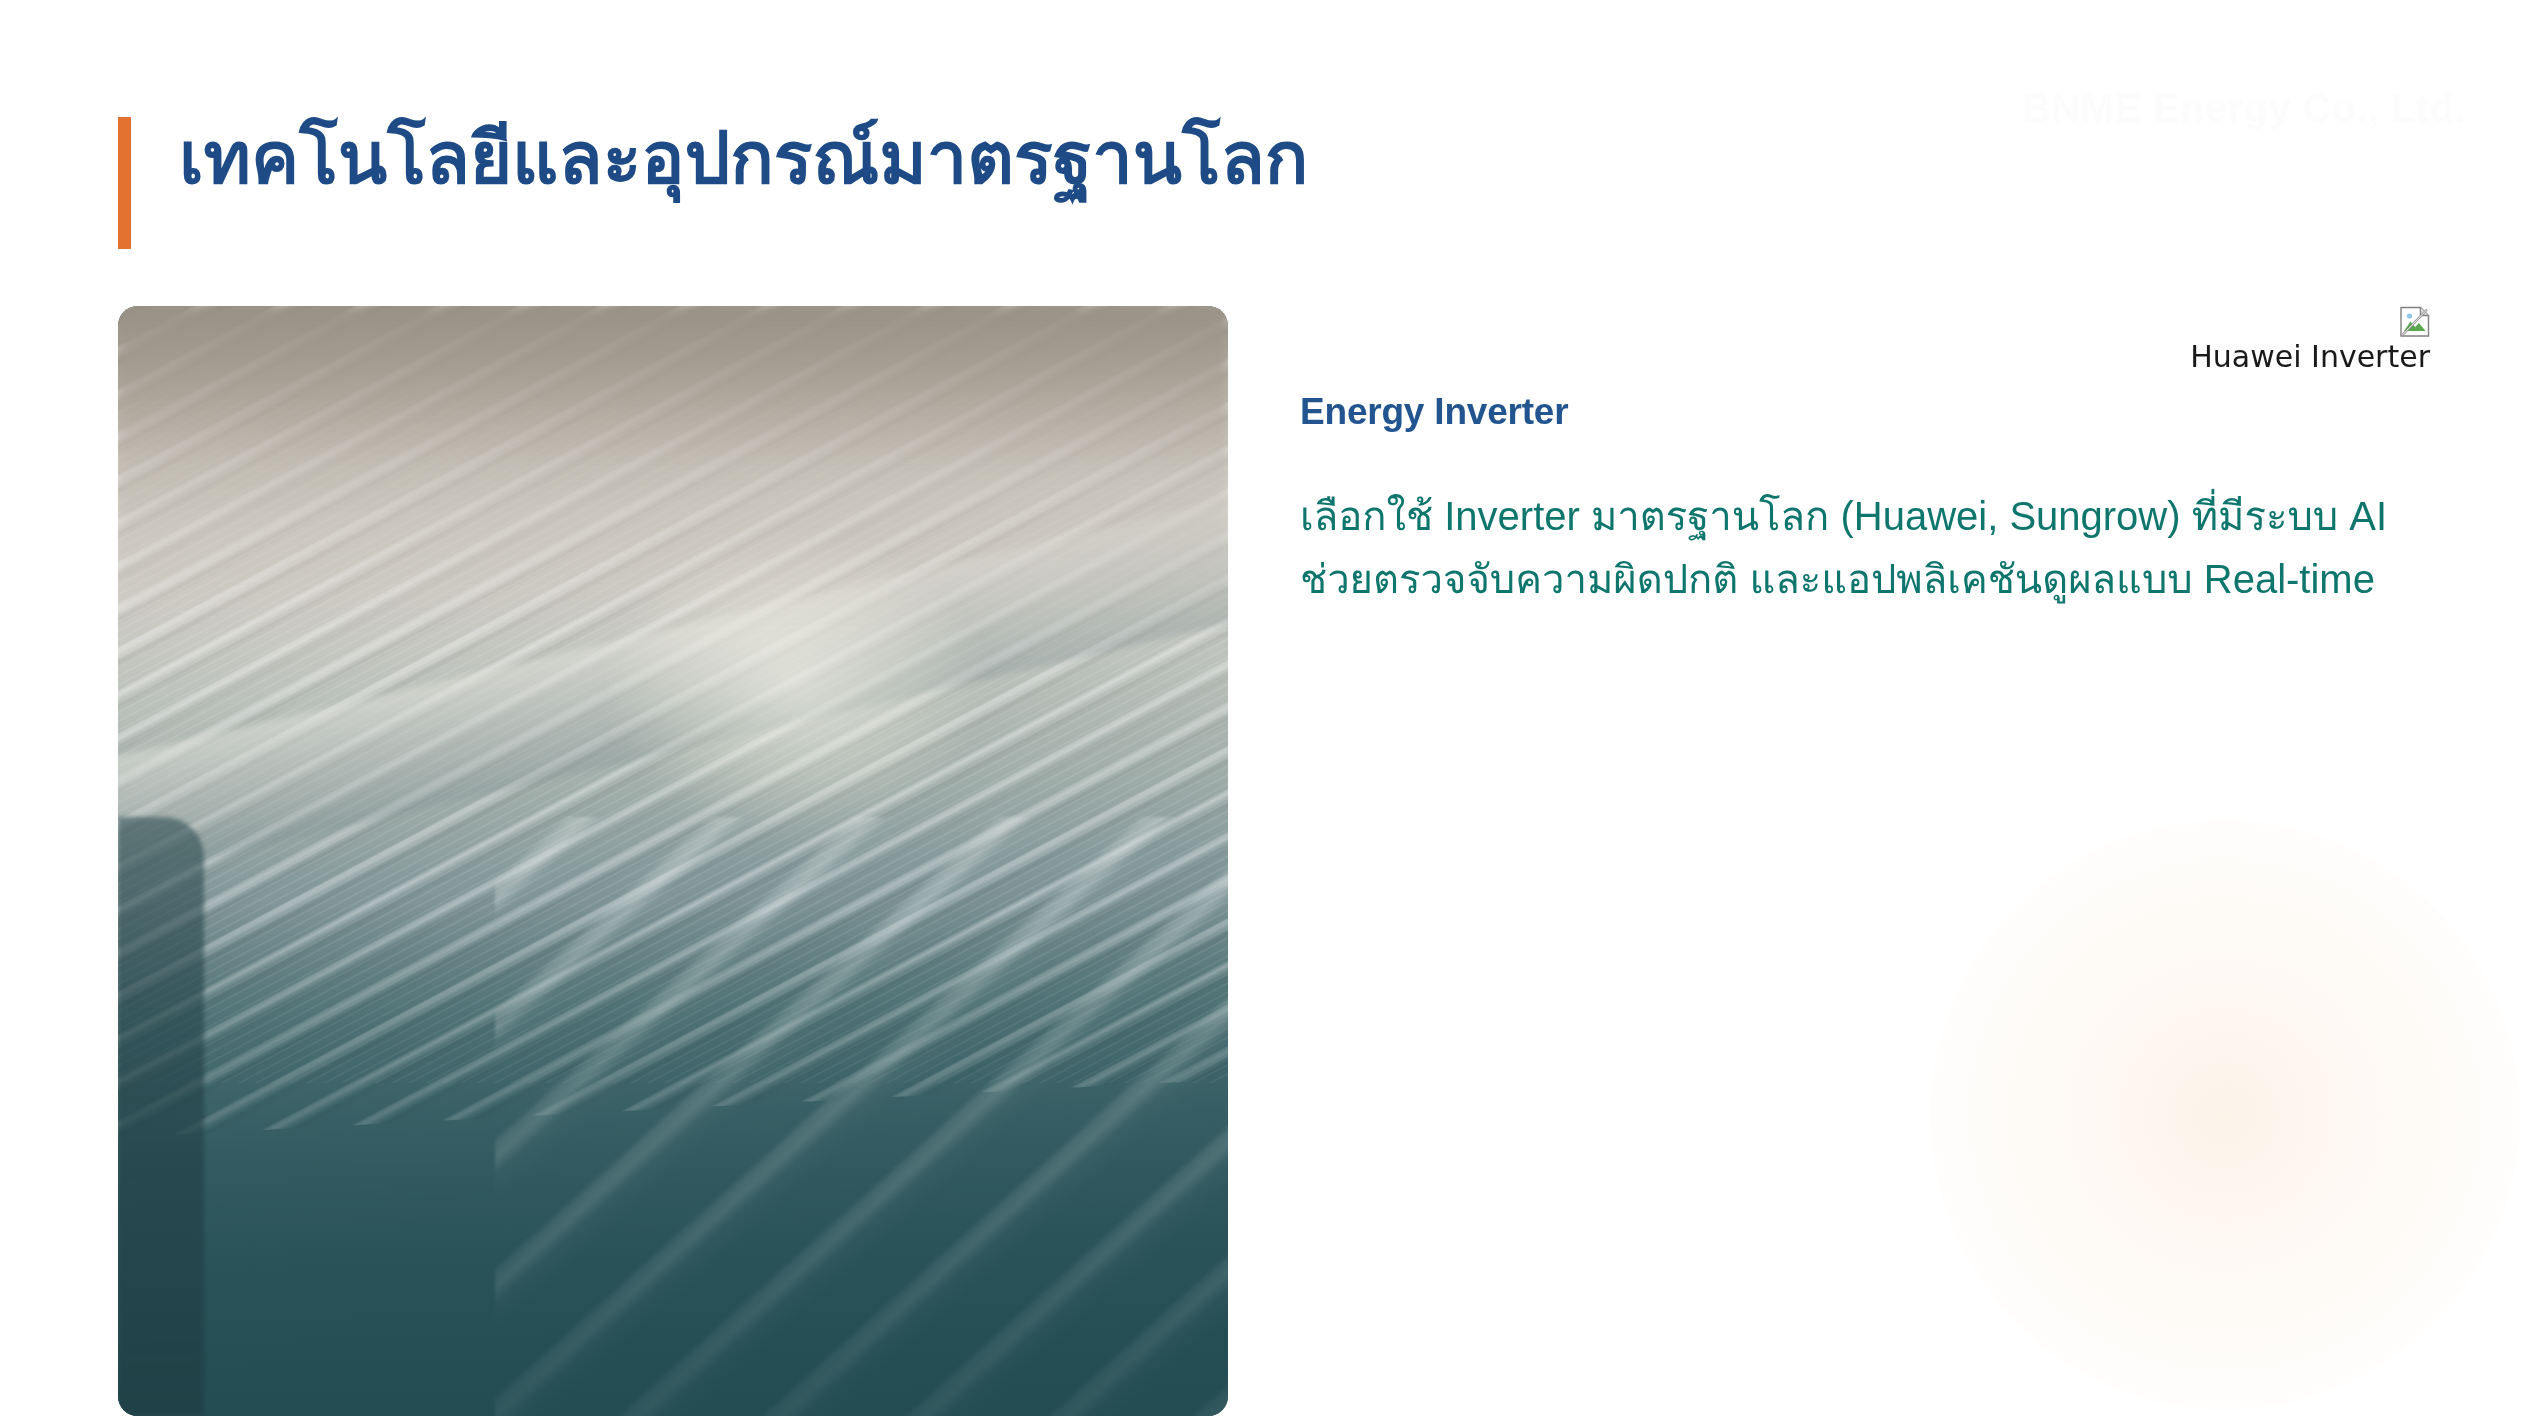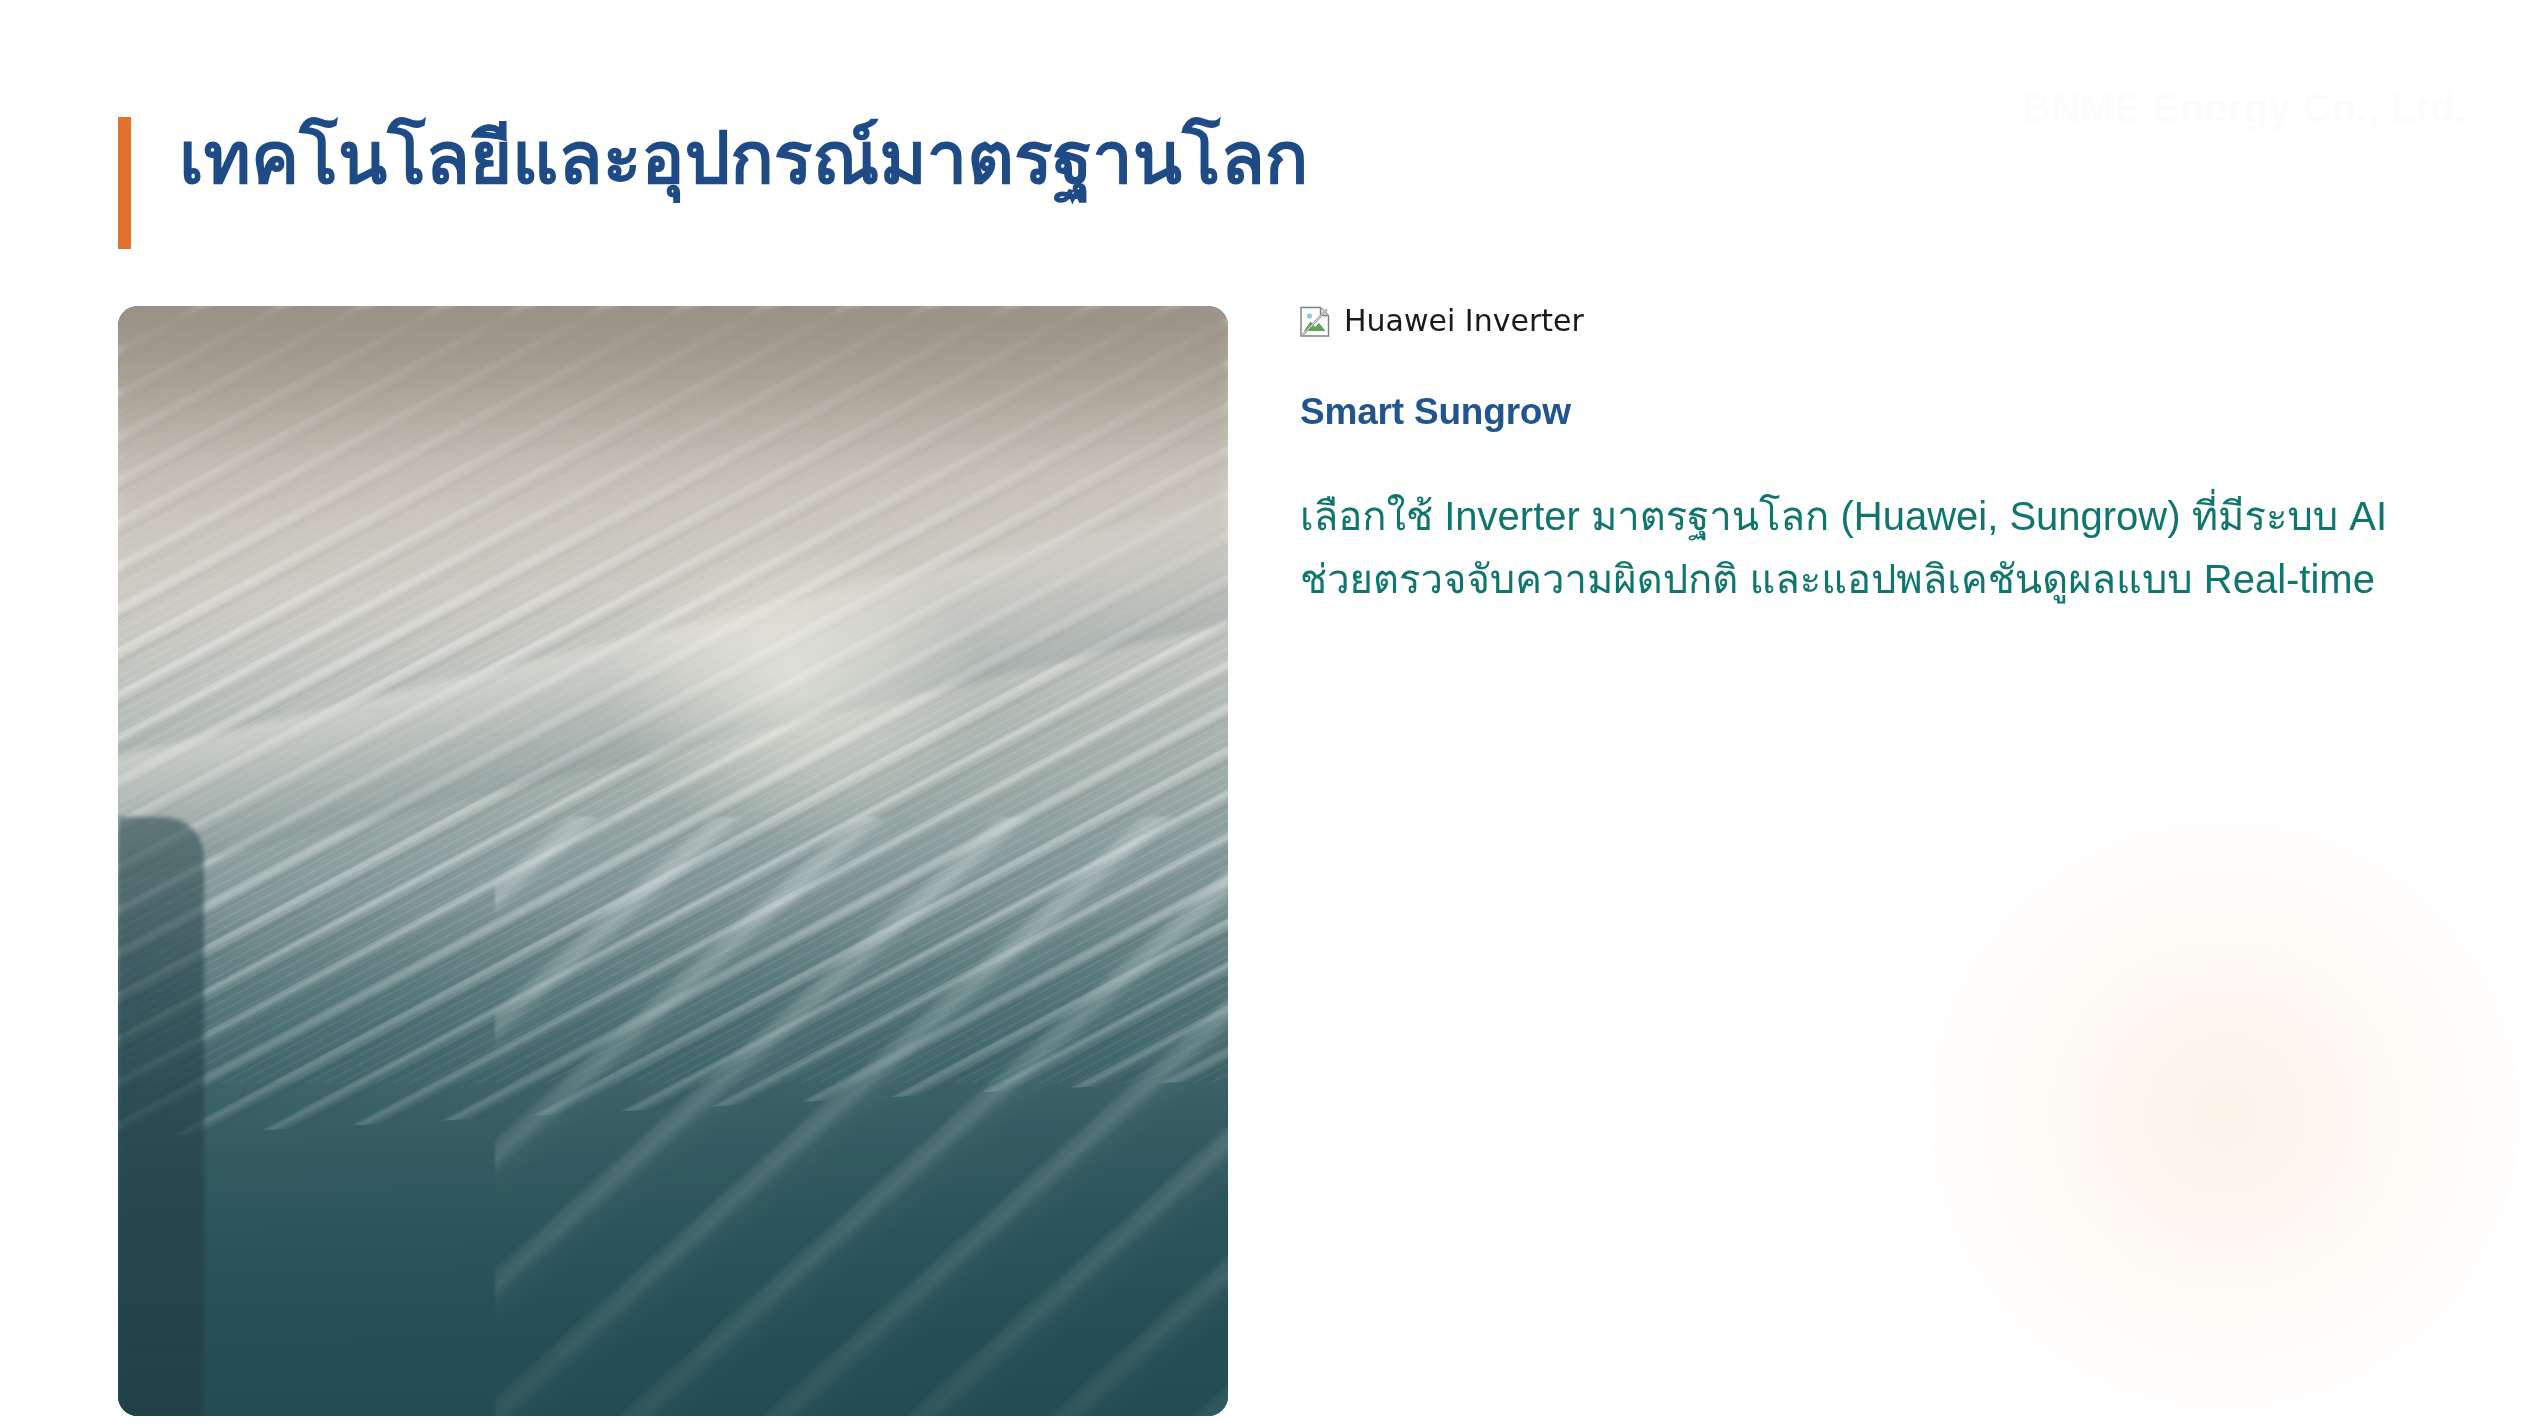--- a/index.html
+++ b/index.html
@@ -225,23 +225,24 @@
 
   
   .info-col {
     position: absolute;
     left: 1300px;
     top: 0;
     width: 1130px;
   }
   .broken-image {
     display: flex;
-    align-items: flex-start;
-    gap: 14px;
+    align-items: flex-end;
+    gap: 5px;
     height: 40px;
+    flex-direction: column;
   }
   .broken-image-icon {
     width: 30px;
     height: 31px;
     flex: 0 0 auto;
     display: block;
   }
   .broken-image-alt {
     font-size: 30px;
     color: #1a1a1a;
@@ -297,18 +298,18 @@
         <path d="M1 1.5 h19.5 L28.5 9.5 V30 H1 Z" fill="#ffffff" stroke="#808080" stroke-width="1.4"></path>
         <path d="M20.5 1.5 V9.5 H28.5" fill="#e8e8e8" stroke="#808080" stroke-width="1.4"></path>
         <path d="M4 25 L10.5 15.5 L15 21 L19 17 L25.5 25 Z" fill="#5aa750"></path>
         <circle cx="9.5" cy="10" r="2.6" fill="#8fc9e8"></circle>
         <path d="M2.5 29 L27 3.5" stroke="#8a8a8a" stroke-width="2.2" fill="none"></path>
         <path d="M2.5 29 L27 3.5" stroke="#ffffff" stroke-width="0.9" fill="none"></path>
       </svg>
       <span class="broken-image-alt">Huawei Inverter</span>
     </div>
 
-    <h2 class="card-heading">Smart Sungrow</h2>
+    <h2 class="card-heading">Energy Inverter</h2>
 
     <p class="card-body">เลือกใช้ Inverter มาตรฐานโลก (Huawei, Sungrow) ที่มีระบบ AI ช่วยตรวจจับความผิดปกติ และแอปพลิเคชันดูผลแบบ Real-time</p>
   </div>
 
 </div>
 
 </body></html>

